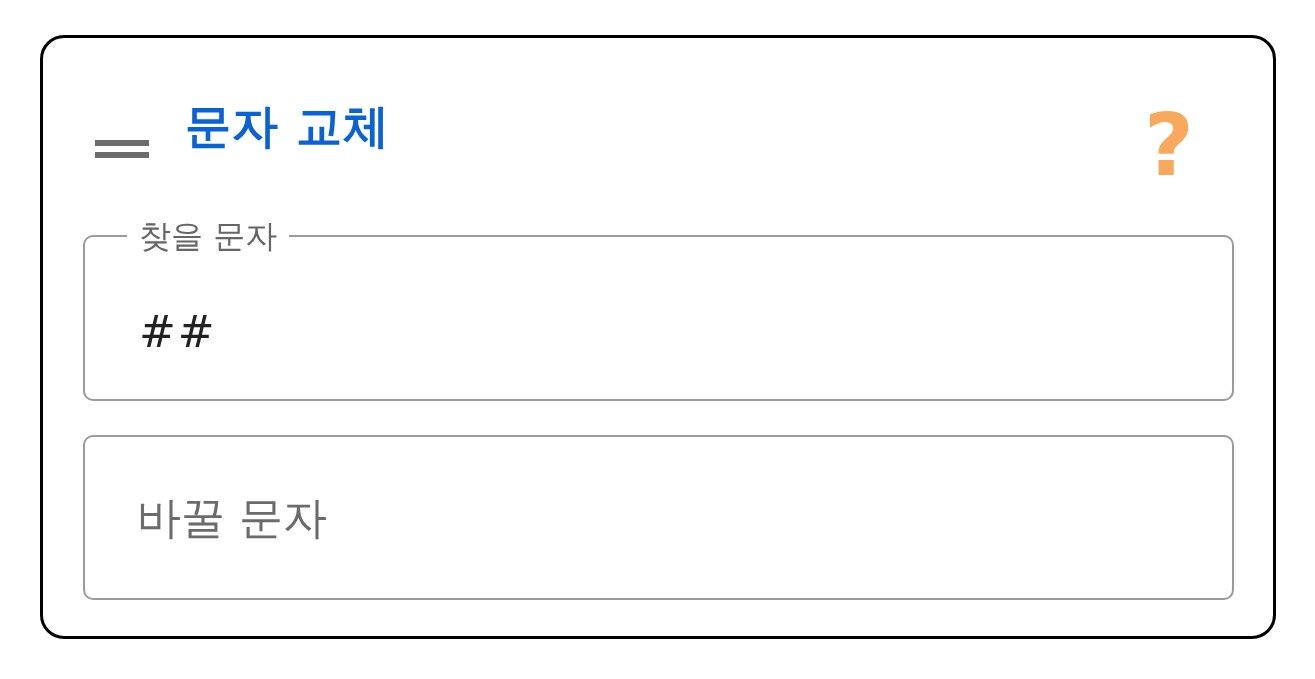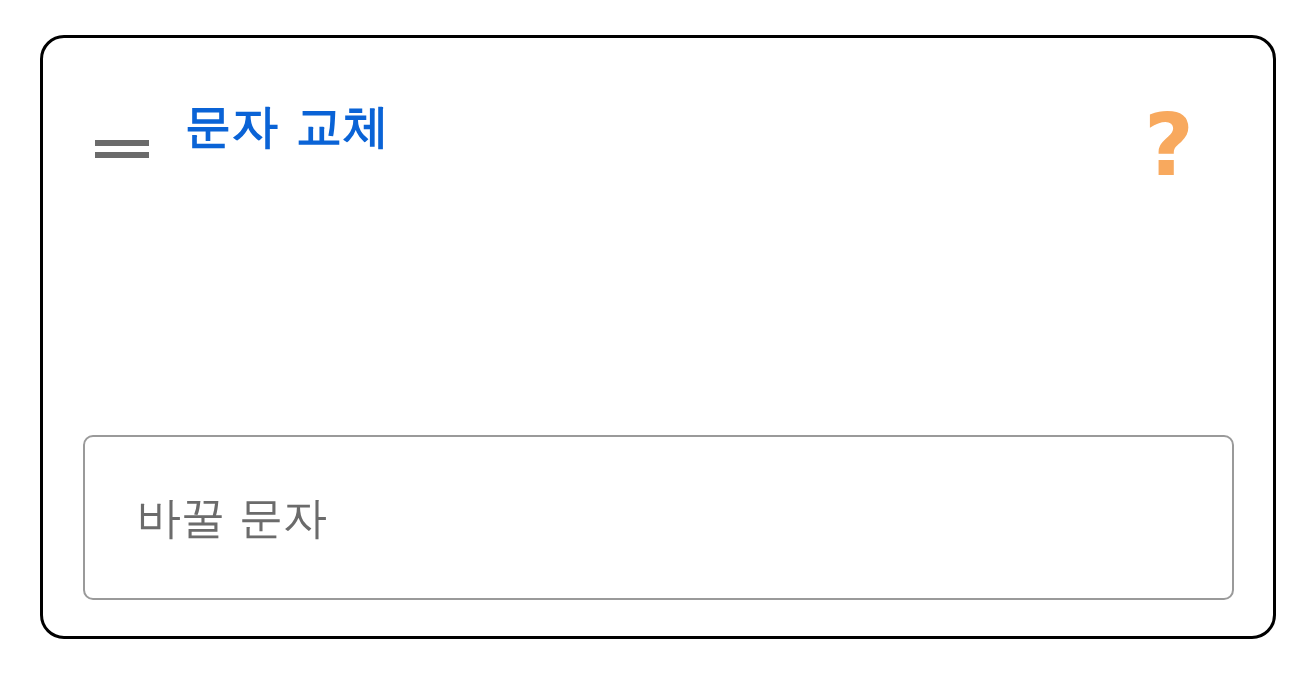--- a/index.html
+++ b/index.html
@@ -43,17 +43,21 @@
 </head>
 <body>
 
 <div class="card">
   <div class="header">
     <span class="drag-handle"></span>
     <span class="title">문자 교체</span>
   </div>
   <div class="help">?</div>
 
+  <fieldset class="field find">
+    <legend>찾을 문자</legend>
+    <div class="value">##</div>
+  </fieldset>
 
   <div class="replace">
     <input type="text" placeholder="바꿀 문자" style="">
   </div>
 </div>
 
 </body></html>

